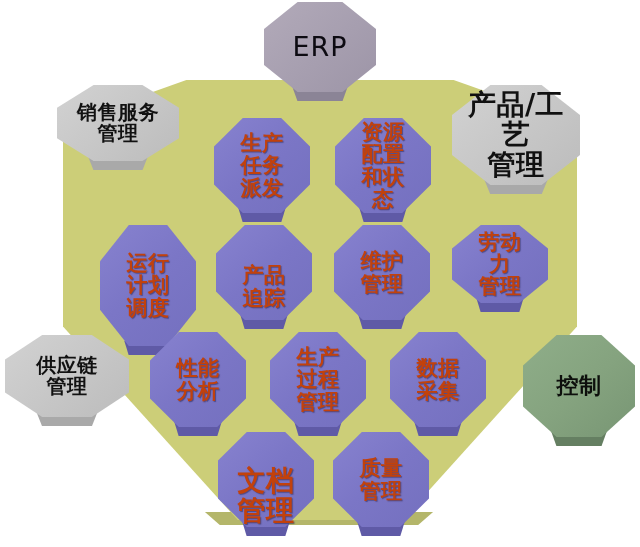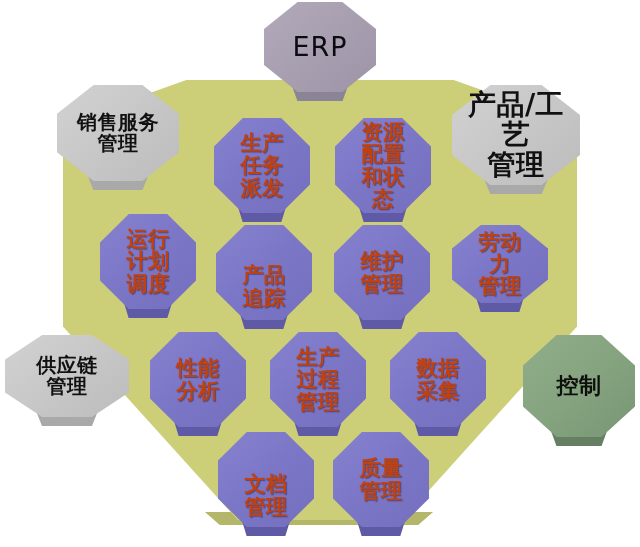--- a/index.html
+++ b/index.html
@@ -112,39 +112,39 @@
   .n-green .oct-base { background: #657f62; }
   .n-green .lbl {
     color: #0d0f0c;
     font-weight: bold;
   }
 
   
   #node-erp        { left: 264px; top: 2px;   width: 112px; height: 90px;  z-index: 6; }
   #node-erp .lbl   { font-size: 27px; }
 
-  #node-sales      { left: 57px;  top: 85px;  width: 122px; height: 96px; z-index: 6; }
+  #node-sales      { left: 57px;  top: 85px;  width: 122px; height: 76px; z-index: 6; }
   #node-sales .lbl { font-size: 20px; }
 
   #node-product-process { left: 452px; top: 85px; width: 128px; height: 100px; z-index: 6; }
   #node-product-process .lbl { font-size: 28px; }
 
   #node-supply     { left: 5px;   top: 335px; width: 124px; height: 82px; z-index: 6; }
   #node-supply .lbl{ font-size: 20px; }
 
   #node-control    { left: 523px; top: 335px; width: 112px; height: 102px; z-index: 6; }
   #node-control .lbl{ font-size: 22px; }
 
   #node-task       { left: 214px; top: 118px; width: 96px;  height: 95px; }
   #node-task .lbl  { font-size: 21px; }
 
   #node-resource   { left: 335px; top: 118px; width: 96px;  height: 95px; }
   #node-resource .lbl { font-size: 21px; }
 
-  #node-plan       { left: 100px; top: 214px; width: 96px;  height: 95px; }
+  #node-plan       { left: 100px; top: 225px; width: 96px;  height: 121px; }
   #node-plan .lbl  { font-size: 21px; }
 
   #node-track      { left: 216px; top: 225px; width: 96px;  height: 95px; }
   #node-track .lbl { font-size: 21px; margin-top: 28px; }
 
   #node-maint      { left: 334px; top: 225px; width: 96px;  height: 95px; }
   #node-maint .lbl { font-size: 21px; }
 
   #node-labor      { left: 452px; top: 225px; width: 96px;  height: 78px; }
   #node-labor .lbl { font-size: 21px; }
@@ -152,21 +152,21 @@
   #node-perf       { left: 150px; top: 332px; width: 96px;  height: 95px; }
   #node-perf .lbl  { font-size: 21px; }
 
   #node-process    { left: 270px; top: 332px; width: 96px;  height: 95px; }
   #node-process .lbl { font-size: 21px; }
 
   #node-data       { left: 390px; top: 332px; width: 96px;  height: 95px; }
   #node-data .lbl  { font-size: 21px; }
 
   #node-doc        { left: 218px; top: 432px; width: 96px;  height: 95px; }
-  #node-doc .lbl   { font-size: 21px; margin-top: 32px; }
+  #node-doc .lbl   { font-size: 28px; margin-top: 32px; }
 
   #node-quality    { left: 333px; top: 432px; width: 96px;  height: 95px; }
   #node-quality .lbl { font-size: 21px; }
 </style>
 </head>
 <body>
 
 <div id="stage">
 
   <div class="plate-shadow"></div>

